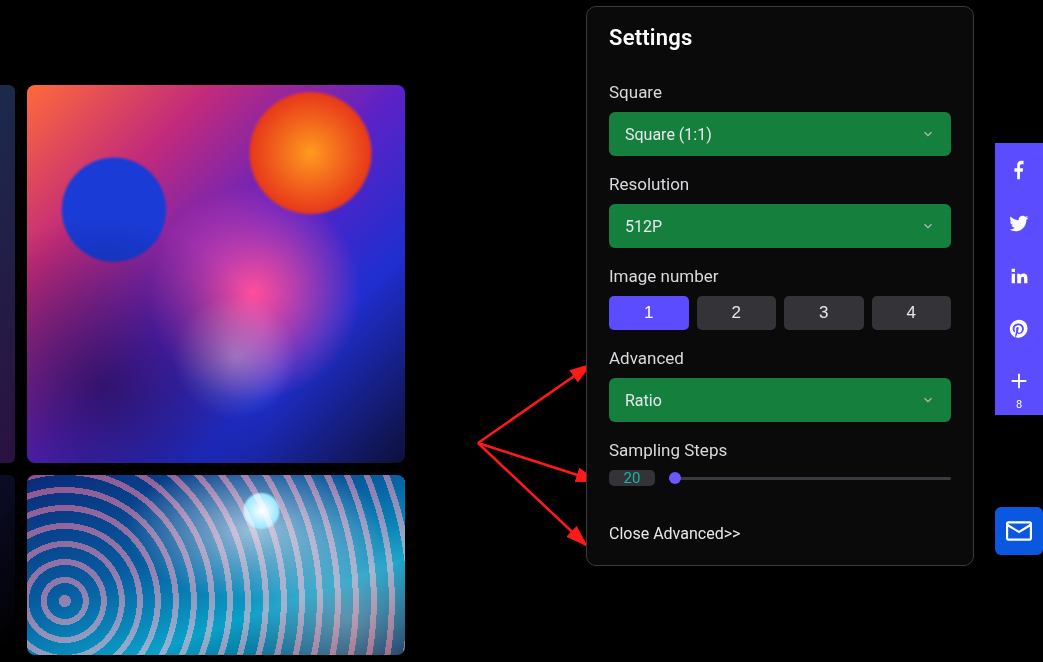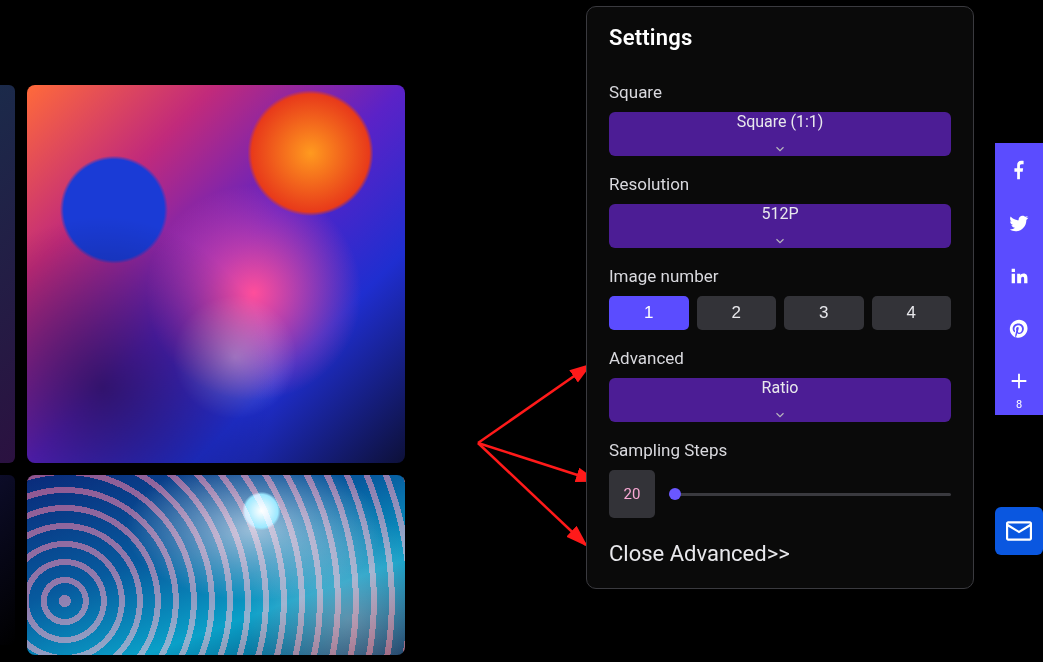--- a/index.html
+++ b/index.html
@@ -106,31 +106,30 @@
     font-size: 17px;
     color: #d9d9de;
     margin-bottom: 10px;
     display: flex;
     align-items: center;
     gap: 8px;
   }
   .select {
     width: 100%;
     height: 44px;
-    background: #4c1d95;
+    background: #15803d;
     border: none;
     border-radius: 6px;
     display: flex;
     align-items: center;
     justify-content: space-between;
     padding: 0 16px;
     font-size: 16px;
     color: #e8e8ec;
     cursor: pointer;
-    flex-direction: column;
   }
   .chevron {
     width: 14px; height: 14px;
     stroke: #b8b8bd; fill:none; stroke-width:2;
   }
 
   .seg {
     display: flex;
     gap: 8px;
   }
@@ -167,41 +166,41 @@
     position:absolute; left:2px; top:2px;
     width:26px; height:26px; border-radius:50%;
     background:#fff;
   }
 
   .steps-row {
     display:flex; align-items:center; gap:14px;
   }
   .steps-val {
     background:#333338;
-    height:48px; min-width:46px;
+    height:16px; min-width:46px;
     border-radius:5px;
     display:flex; align-items:center; justify-content:center;
-    font-size:15px; color:#f9a8d4;
+    font-size:15px; color:#14b8a6;
   }
   .slider {
     flex:1; position:relative; height:16px;
   }
   .slider .track {
     position:absolute; left:0; right:0; top:7px;
     height:3px; background:#3a3a3f; border-radius:2px;
   }
   .slider .thumbdot {
     position:absolute; left:0; top:2px;
     width:12px; height:12px; border-radius:50%;
     background:#6a57ff;
   }
 
   .close-adv {
-    margin-top:5px;
-    font-size:22px; color:#e8e8ec;
+    margin-top:20px;
+    font-size:16px; color:#e8e8ec;
     cursor:pointer; display:inline-block;
   }
 
   
   .social {
     position:absolute;
     right:0; top:143px;
     width:48px;
     display:flex; flex-direction:column;
   }

